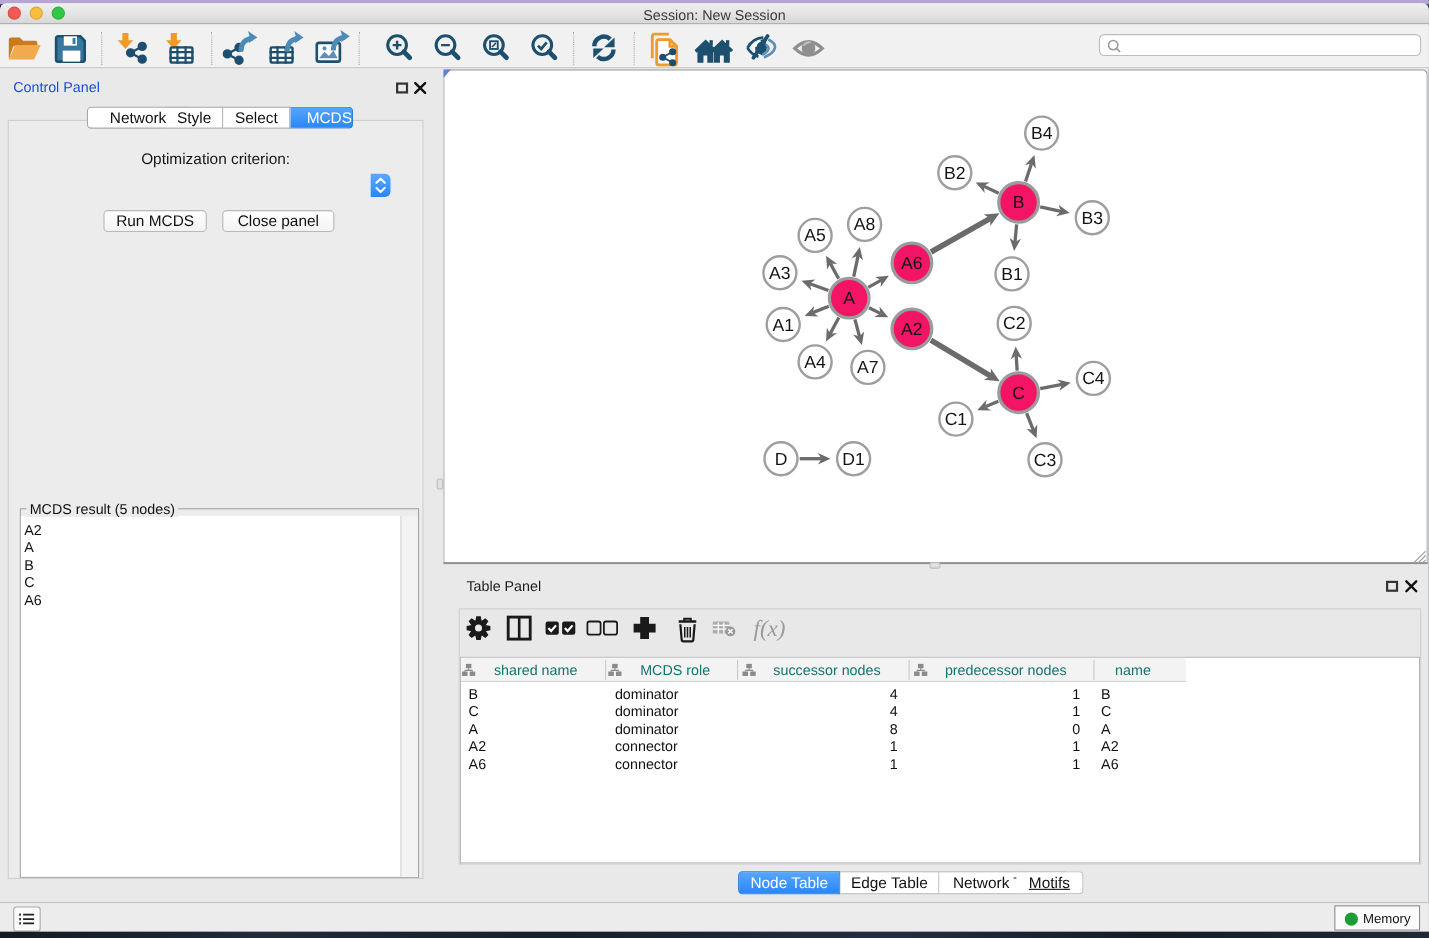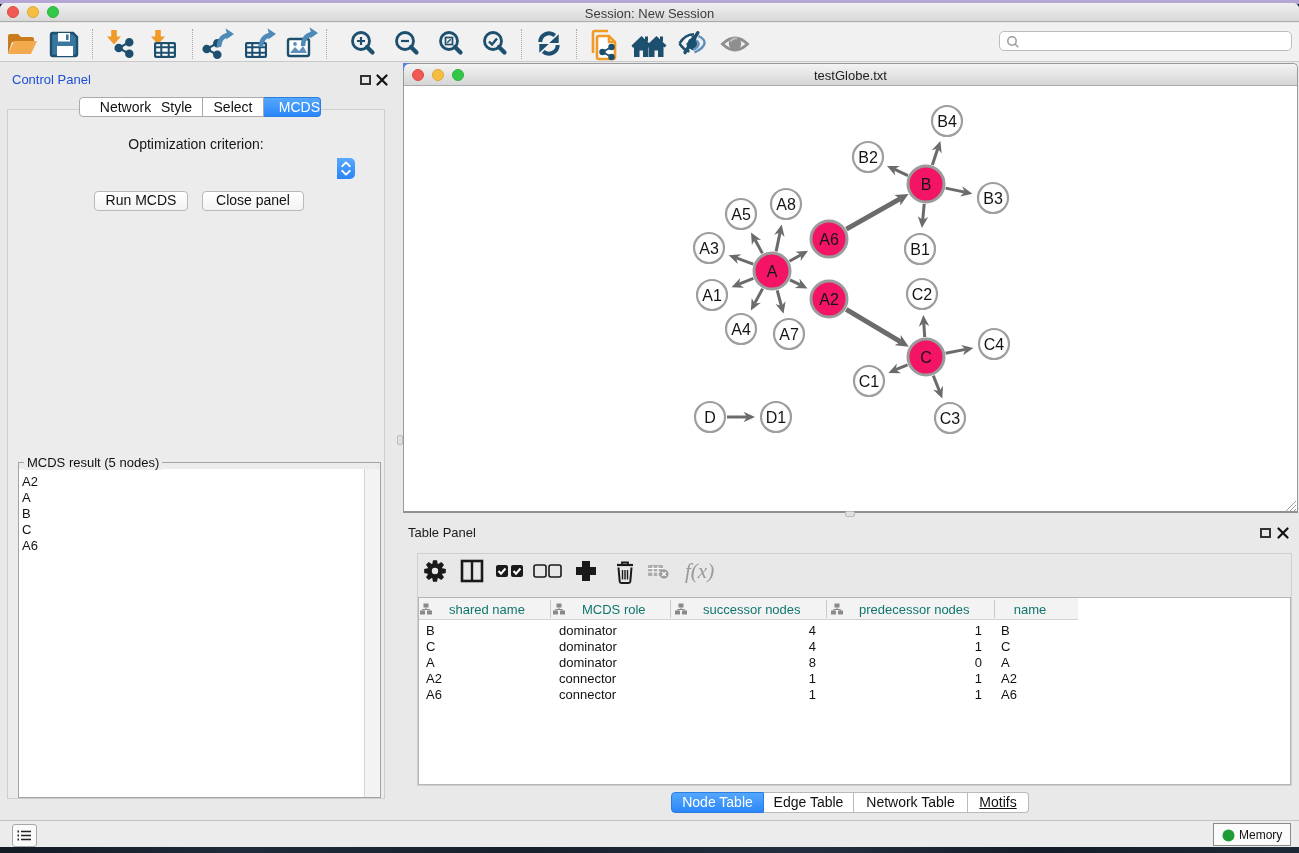--- a/index.html
+++ b/index.html
@@ -47,21 +47,21 @@
   .li { left:22px; font-size:13px; color:#111; }
   
   #netwin { left:403px; top:60px; width:895px; height:450px; background:#fff;
     border:1px solid #999; border-bottom:2px solid #8f8f8f; border-radius:5px 5px 0 0; }
   #net-titlebar { left:0; top:0; width:893px; height:22px;
     background:linear-gradient(#f3f3f3,#d6d6d6); border-radius:5px 5px 0 0;
     border-bottom:1px solid #aaa; }
   #net-titlebar .t { top:4px; width:100%; text-align:center; font-size:13px; color:#222; }
   .nlight { width:12px; height:12px; border-radius:50%; top:5px; }
   
-  #tp-title { left:408px; top:522px; font-size:13px; color:#1b1b1b; }
+  #tp-title { left:424px; top:522px; font-size:13px; color:#1b1b1b; }
   #tp-panel { left:417px; top:550px; width:875px; height:233px; background:#e8e8e8;
     border:1px solid #cfcfcf; }
   #ttable { left:418px; top:594px; width:873px; height:188px; background:#fff;
     border:1px solid #b5b5b5; }
   #thead { left:0; top:0; width:659px; height:22px; background:#f3f3f3;
     border-bottom:1px solid #d2d2d2; }
   .hsep { top:2px; width:0; height:18px; border-left:1px solid #c9c9c9; }
   .hname { top:4px; font-size:13px; color:#0f766e; }
   .cell { font-size:13px; color:#111; }
   .btab { top:789px; height:21px; background:#fff; border:1px solid #b9b9b9; border-left:none;
@@ -241,26 +241,20 @@
   <div class="li abs" style="top:471px;">A2</div>
   <div class="li abs" style="top:487px;">A</div>
   <div class="li abs" style="top:503px;">B</div>
   <div class="li abs" style="top:519px;">C</div>
   <div class="li abs" style="top:535px;">A6</div>
 
   <div id="netwin" class="abs">
     <svg class="abs" style="left:-1px;top:-1px" width="7" height="8" viewBox="0 0 7 8">
         <path d="M0 0 L7 0 L0 8 z" fill="#5b7fd4"></path>
       </svg>
-    <div id="net-titlebar" class="abs">
-      <div class="abs nlight" style="left:8px;background:#f15a54;border:1px solid #dd4b45;"></div>
-      <div class="abs nlight" style="left:28px;background:#f6be40;border:1px solid #e0a63a;"></div>
-      <div class="abs nlight" style="left:48px;background:#33c748;border:1px solid #2cb23f;"></div>
-      <div class="abs t">testGlobe.txt</div>
-    </div>
     <svg id="graph" class="abs" style="left:0;top:22px" width="893" height="426" viewBox="0 0 893 426">
 <line x1="349.4" y1="192.4" x2="334.9" y2="198.2" stroke="#6b6b6b" stroke-width="3"></line>
 <polygon points="327.5,201.2 336.2,192.1 334.9,198.2 340.1,201.8" fill="#6b6b6b"></polygon>
 <line x1="349.2" y1="178.1" x2="332.2" y2="171.9" stroke="#6b6b6b" stroke-width="3"></line>
 <polygon points="324.7,169.2 337.3,168.2 332.2,171.9 333.7,178.1" fill="#6b6b6b"></polygon>
 <line x1="358.6" y1="202.6" x2="350.7" y2="217.4" stroke="#6b6b6b" stroke-width="3"></line>
 <polygon points="346.9,224.5 347.7,211.9 350.7,217.4 356.9,216.8" fill="#6b6b6b"></polygon>
 <line x1="358.4" y1="167.4" x2="350.9" y2="153.5" stroke="#6b6b6b" stroke-width="3"></line>
 <polygon points="347.0,146.4 357.1,154.0 350.9,153.5 347.9,159.1" fill="#6b6b6b"></polygon>
 <line x1="373.2" y1="204.3" x2="377.4" y2="220.0" stroke="#6b6b6b" stroke-width="3"></line>
@@ -435,21 +429,21 @@
       <div class="abs cell" style="left:582px;top:73px">A2</div>
       <div class="abs cell" style="left:7px;top:89px">A6</div>
       <div class="abs cell" style="left:140px;top:89px">connector</div>
       <div class="abs cell" style="left:307px;top:89px;width:90px;text-align:right;">1</div>
       <div class="abs cell" style="left:473px;top:89px;width:90px;text-align:right;">1</div>
       <div class="abs cell" style="left:582px;top:89px">A6</div>
   </div>
   <div class="btab abs" style="left:671px;width:93px;border-radius:4px 0 0 4px;background:linear-gradient(#55a7fd,#2b87f8);color:#fff;border:1px solid #2b7de0;">Node Table</div>
   <div class="btab abs" style="left:764px;width:90px;">Edge Table</div>
   <div class="btab abs" style="left:854px;width:114px;">Network Table</div>
-  <div class="btab abs" style="left:968px;width:61px;border-radius:0 4px 4px 0;text-decoration:underline;">Motifs</div>
+  <div class="btab abs" style="left:924px;width:61px;border-radius:0 4px 4px 0;text-decoration:underline;">Motifs</div>
 
   <div id="statusbar" class="abs">
     <div id="sb-btn" class="abs" style="top:3px;">
       <svg width="23" height="21" viewBox="0 0 23 21">
         <g stroke="#222" stroke-width="1.6">
           <path d="M8 6.5 H18 M8 10.5 H18 M8 14.5 H18"></path>
           <path d="M4.5 6.5 H6 M4.5 10.5 H6 M4.5 14.5 H6" stroke-width="2"></path>
         </g>
       </svg>
     </div>

